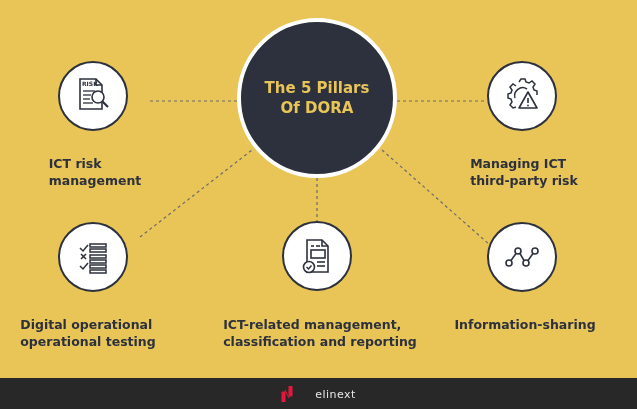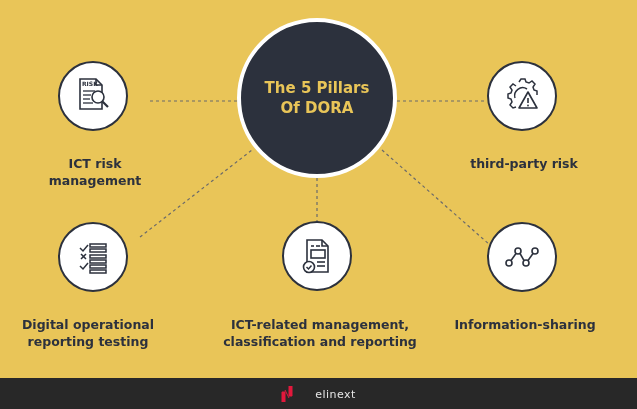--- a/index.html
+++ b/index.html
@@ -2,21 +2,21 @@
 <html><head>
 <meta charset="utf-8">
 <style>
   html,body{margin:0;padding:0;}
   body{width:637px;height:409px;overflow:hidden;background:#e9c558;font-family:"DejaVu Sans","Liberation Sans",sans-serif;}
   .stage{position:relative;width:637px;height:266px;background:#e9c558;}
   svg.lines{position:absolute;left:0;top:0;}
   .hub{position:absolute;left:237px;top:18px;width:160px;height:160px;border-radius:50%;background:#2c313d;border:4px solid #fff;box-sizing:border-box;display:flex;align-items:center;justify-content:center;text-align:center;}
   .hub span{color:#e9c558;font-weight:bold;font-size:15px;line-height:20px;}
   .node{position:absolute;width:70px;height:70px;border-radius:50%;background:#fff;border:2.5px solid #2c313d;box-sizing:border-box;display:flex;align-items:center;justify-content:center;}
-  .label{position:absolute;text-align:center;color:#2c313d;font-weight:bold;font-size:12.5px;line-height:17px;white-space:nowrap;transform:translateX(-50%);}
+  .label{position:absolute;color:#2c313d;font-weight:bold;font-size:12.5px;line-height:17px;white-space:nowrap;transform:translateX(-50%);}
   .footer{position:absolute;left:0;top:378px;width:637px;height:32px;background:#282828;display:flex;align-items:center;justify-content:center;gap:22px;}
   .footer .brand{color:#e6e6e6;font-size:11px;letter-spacing:0.5px;}
 </style>
 </head>
 <body>
 
 <div class="stage">
   <svg class="lines" width="637" height="378">
     <g stroke="#6b6a6a" stroke-width="1.2" stroke-dasharray="3,3" fill="none">
       <line x1="150" y1="101" x2="237" y2="101"></line>
@@ -55,41 +55,42 @@
     <svg width="40" height="40" viewBox="0 0 40 40">
       <path d="M17 6l2-3h4l1 3 3 1 3-2 3 3-2 3 1 3 3 1v4" fill="none" stroke="#2c313d" stroke-width="1.5"></path>
       <path d="M14 31l-3 1-3-3 2-3-1-3-3-1v-4l3-1 1-3-2-3 3-3 3 2" fill="none" stroke="#2c313d" stroke-width="1.5"></path>
       <path d="M13 22a8 8 0 0 1 12-9" fill="none" stroke="#2c313d" stroke-width="1.5"></path>
       <path d="M26 16l9 16H17z" fill="#fff" stroke="#2c313d" stroke-width="1.6" stroke-linejoin="round"></path>
       <line x1="26" y1="22" x2="26" y2="27" stroke="#2c313d" stroke-width="1.6"></line>
       <circle cx="26" cy="29.5" r="0.9" fill="#2c313d"></circle>
     </svg>
   </div>
   <div class="label" style="left:524px;top:155px;">
+    <div>Managing ICT</div>
       <div>third-party risk</div>
   </div>
 
   <div class="node" style="left:58px;top:222px;">
     <svg width="40" height="40" viewBox="0 0 40 40">
       <g fill="none" stroke="#2c313d" stroke-width="1.5">
         <path d="M7 11l3 3 5-6"></path>
         <path d="M8 17l5 5M13 17l-5 5"></path>
         <path d="M7 29l3 3 5-6"></path>
         <rect x="17" y="7" width="16" height="3"></rect>
           <rect x="17" y="12" width="16" height="3"></rect>
         <rect x="17" y="18" width="16" height="3"></rect>
           <rect x="17" y="23" width="16" height="3"></rect>
         <rect x="17" y="28" width="16" height="3"></rect>
           <rect x="17" y="33" width="16" height="3"></rect>
       </g>
     </svg>
   </div>
   <div class="label" style="left:88px;top:316px;">
     <div>Digital operational</div>
-      <div>reporting testing</div>
+      <div>operational testing</div>
   </div>
 
   <div class="node" style="left:282px;top:221px;">
     <svg width="40" height="40" viewBox="0 0 40 40">
       <g fill="none" stroke="#2c313d" stroke-width="1.6">
         <path d="M10 4h15l6 6v26H10z"></path>
           <path d="M25 4v6h6"></path>
         <line x1="14" y1="10" x2="17" y2="10"></line>
           <line x1="19" y1="10" x2="23" y2="10"></line>
         <rect x="14" y="14" width="14" height="8"></rect>

